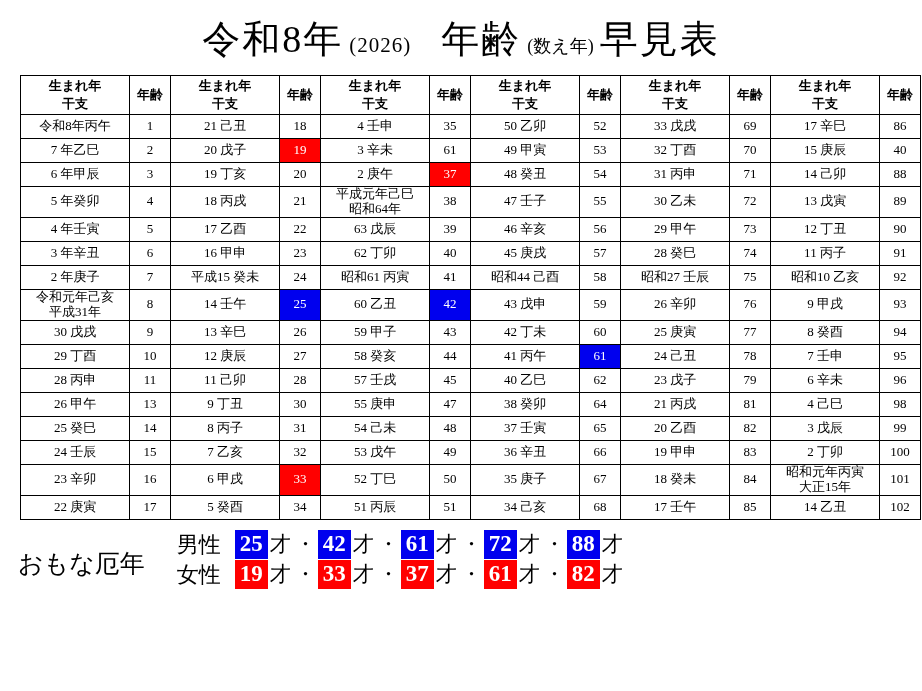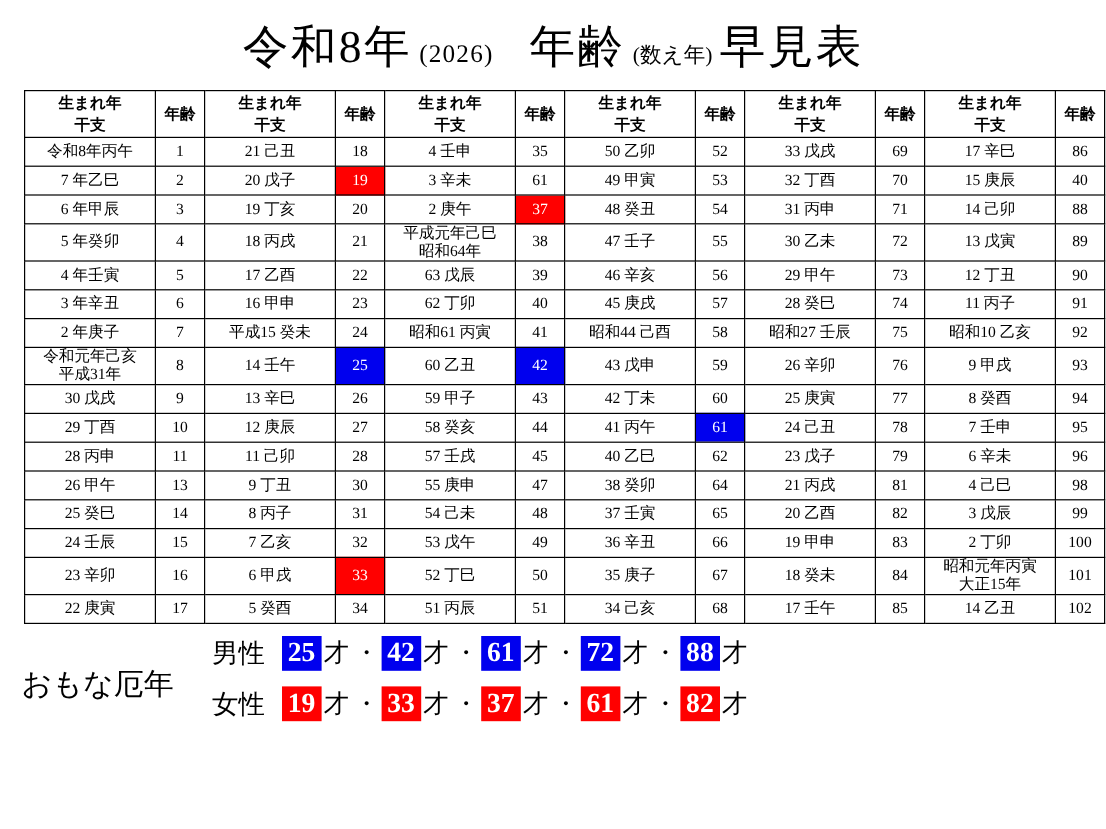--- a/index.html
+++ b/index.html
@@ -105,21 +105,21 @@
   }
   .footer-label {
     font-family: "Liberation Serif", serif;
     font-size: 25px;
     white-space: nowrap;
     padding-top: 8px;
   }
   .footer-rows {
     display: flex;
     flex-direction: column;
-    gap: 12px;
+    gap: 0;
     padding-left: 20px;
   }
   .f-row {
     display: flex;
     align-items: center;
     white-space: nowrap;
   }
   .f-sex {
     font-family: "Liberation Serif", serif;
     font-size: 22px;

